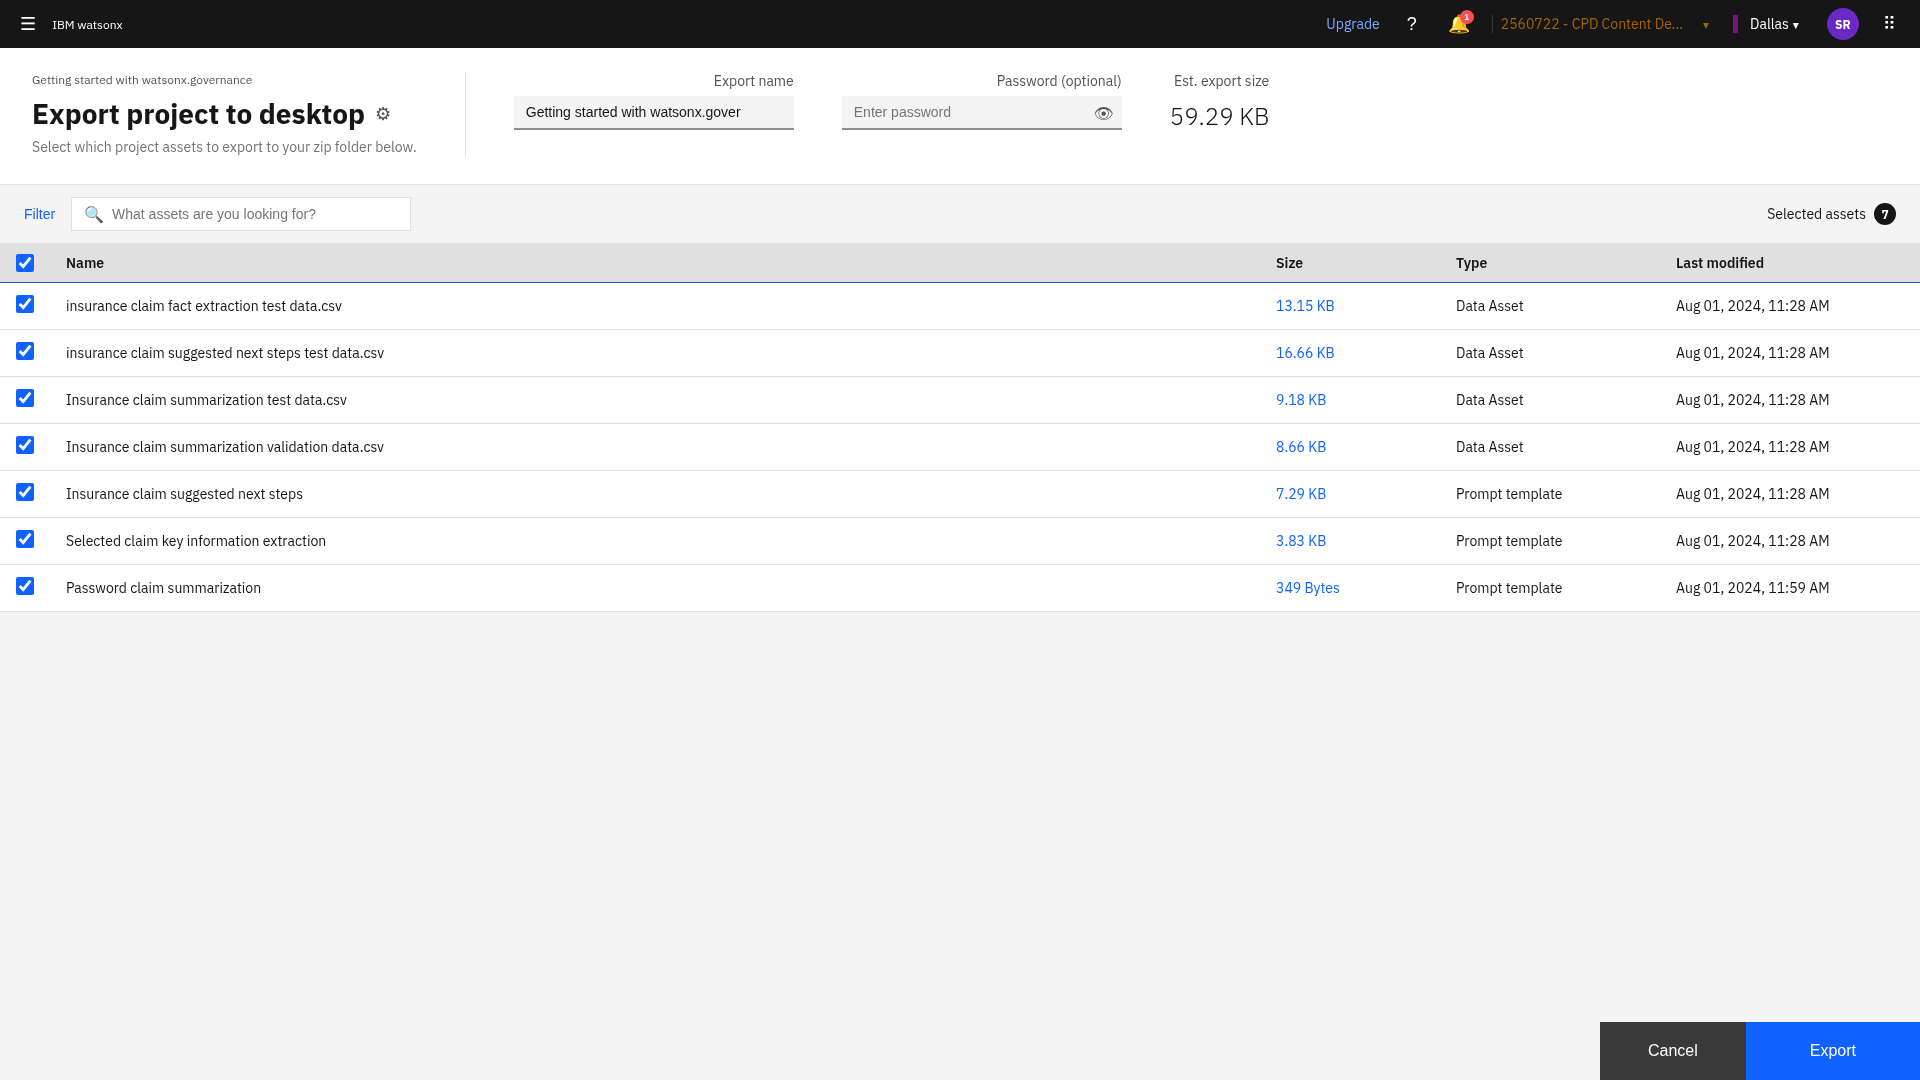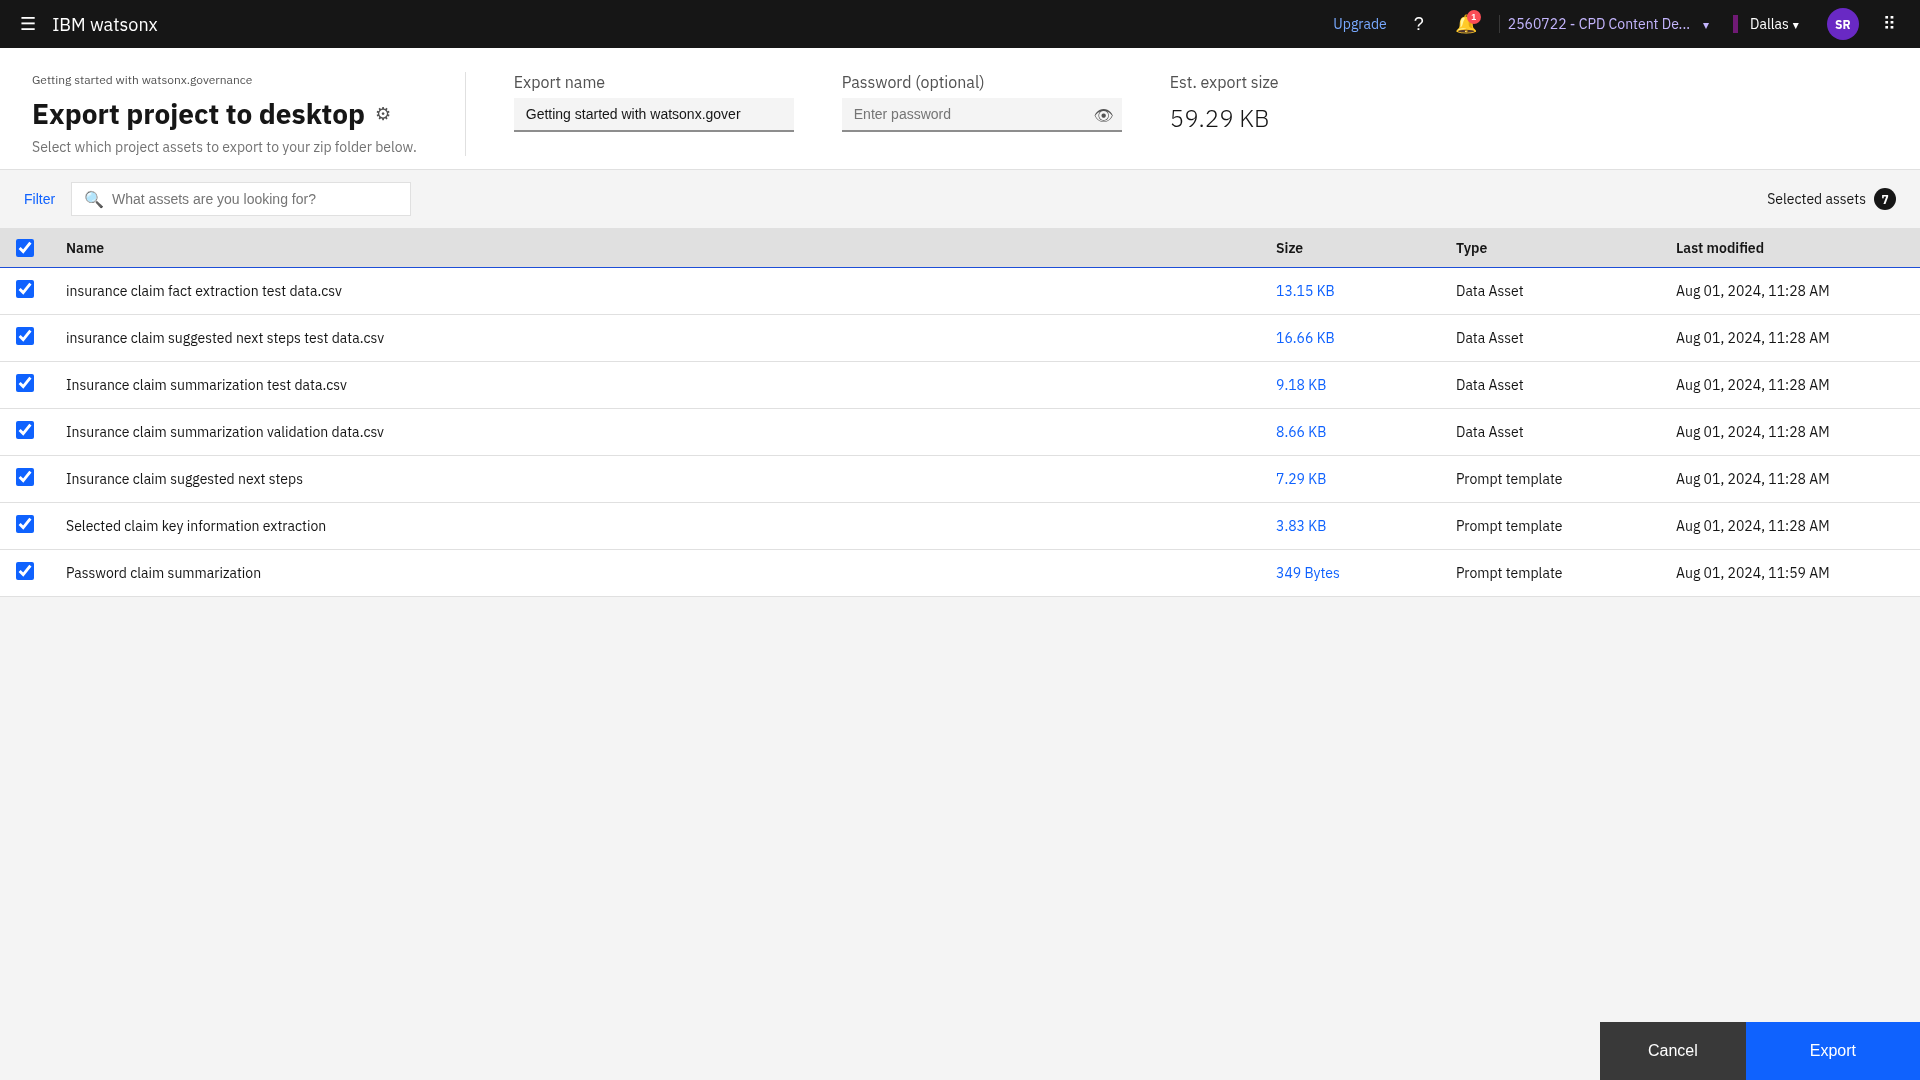--- a/index.html
+++ b/index.html
@@ -9,37 +9,37 @@
     .topnav {
       background: #161616;
       color: #fff;
       height: 48px;
       display: flex;
       align-items: center;
       padding: 0 16px;
       gap: 12px;
     }
     .topnav-left { display: flex; align-items: center; gap: 12px; flex: 1; }
-    .topnav-brand { color: #fff; font-size: 18px; font-weight: 400; }
+    .topnav-brand { color: #fff; font-size: 12px; font-weight: 400; }
     .topnav-right { display: flex; align-items: center; gap: 16px; }
     .topnav-upgrade { color: #78a9ff; font-size: 14px; text-decoration: none; cursor: pointer; }
     .topnav-icon-btn {
       background: none; border: none; color: #fff; cursor: pointer;
       width: 32px; height: 32px; display: flex; align-items: center; justify-content: center;
       font-size: 18px; position: relative;
     }
     .notif-badge {
       position: absolute; top: 2px; right: 2px;
       background: #fa4d56; color: #fff; font-size: 9px;
       width: 14px; height: 14px; border-radius: 50%;
       display: flex; align-items: center; justify-content: center; font-weight: 700;
     }
     .topnav-project {
-      display: flex; align-items: center; gap: 13px;
-      color: #c4b5fd; font-size: 14px; cursor: pointer; padding: 0 8px;
+      display: flex; align-items: center; gap: 20px;
+      color: #a16207; font-size: 14px; cursor: pointer; padding: 0 8px;
       border-left: 1px solid #393939;
     }
     .topnav-region {
       display: flex; align-items: center; gap: 4px;
       color: #fff; font-size: 14px; cursor: pointer;
       border-left: 5px solid #701a75; padding: 0 12px;
     }
     .topnav-avatar {
       width: 32px; height: 32px; border-radius: 50%;
       background: #6929c4; color: #fff;
@@ -51,31 +51,31 @@
       font-size: 18px; padding: 0 8px;
     }
     .hamburger-btn {
       background: none; border: none; color: #fff; cursor: pointer;
       font-size: 18px; padding: 0 4px;
     }
 
     
     .header-section {
       background: #fff;
-      padding: 24px 32px 13px;
+      padding: 24px 32px 28px;
       border-bottom: 1px solid #e0e0e0;
     }
     .breadcrumb { font-size: 12px; color: #525252; margin-bottom: 8px; }
     .page-title-row { display: flex; align-items: center; gap: 10px; margin-bottom: 6px; }
     .page-title { font-size: 28px; font-weight: 700; color: #161616; }
     .settings-icon-btn { background: none; border: none; cursor: pointer; color: #525252; font-size: 18px; }
     .page-subtitle { font-size: 14px; color: #737373; }
 
     .form-group { display: flex; flex-direction: column; gap: 6px; }
-    .form-label { font-size: 16px; color: #525252; font-weight: 400; }
+    .form-label { font-size: 14px; color: #525252; font-weight: 400; text-align: right; }
     .form-input {
       border: none; border-bottom: 2px solid #8d8d8d;
       background: #f4f4f4; padding: 8px 12px;
       font-size: 14px; color: #161616;
       outline: none; width: 280px;
     }
     .password-wrapper { position: relative; display: flex; align-items: center; }
     .password-wrapper .form-input { width: 280px; padding-right: 36px; }
     .eye-btn {
       position: absolute; right: 8px;

